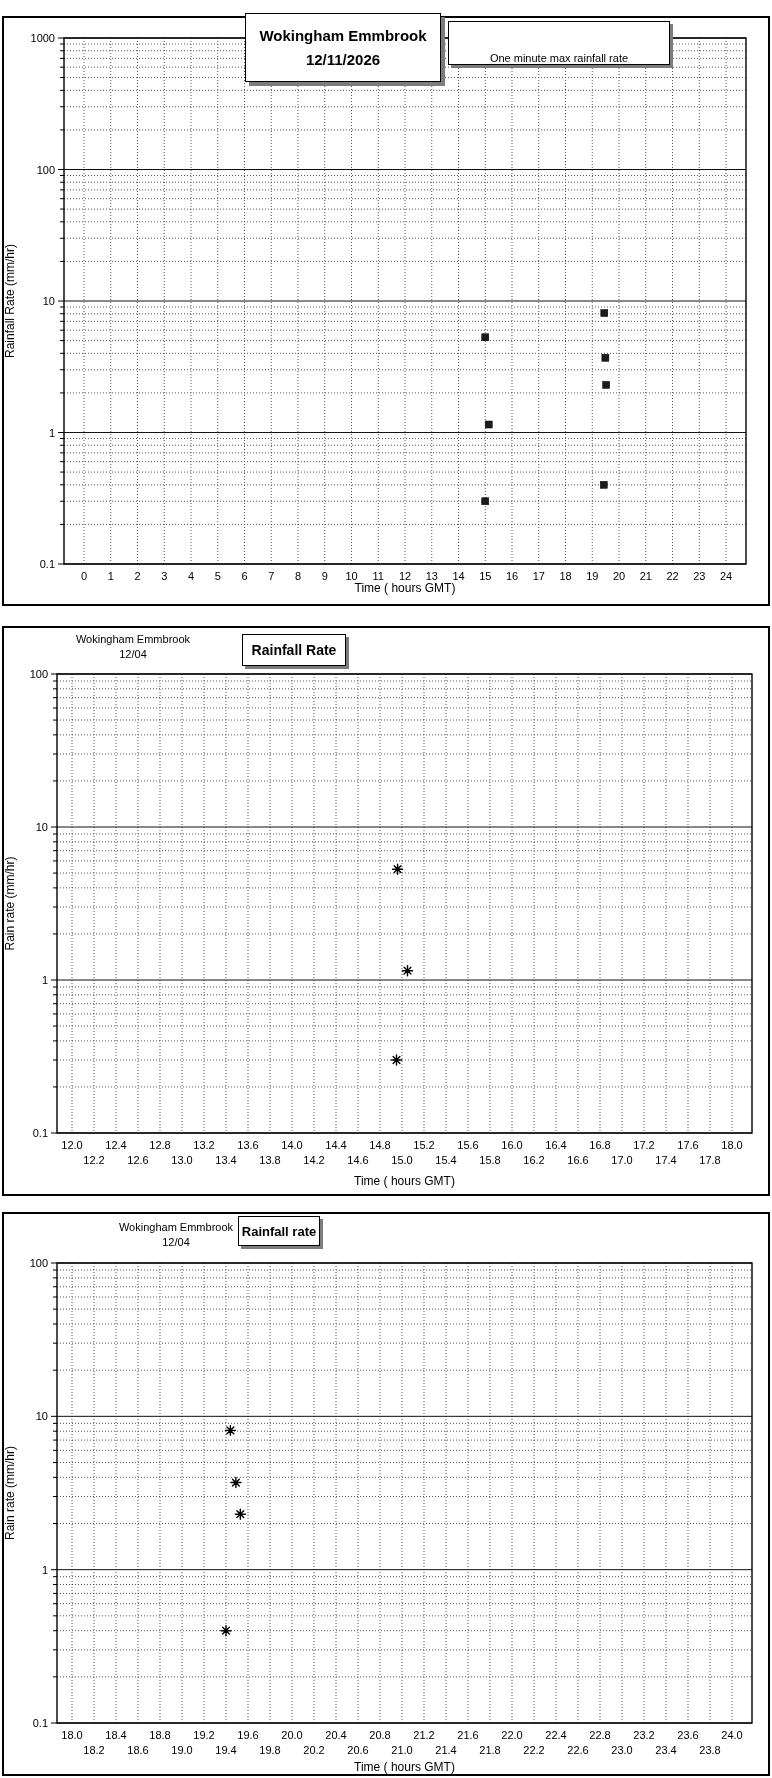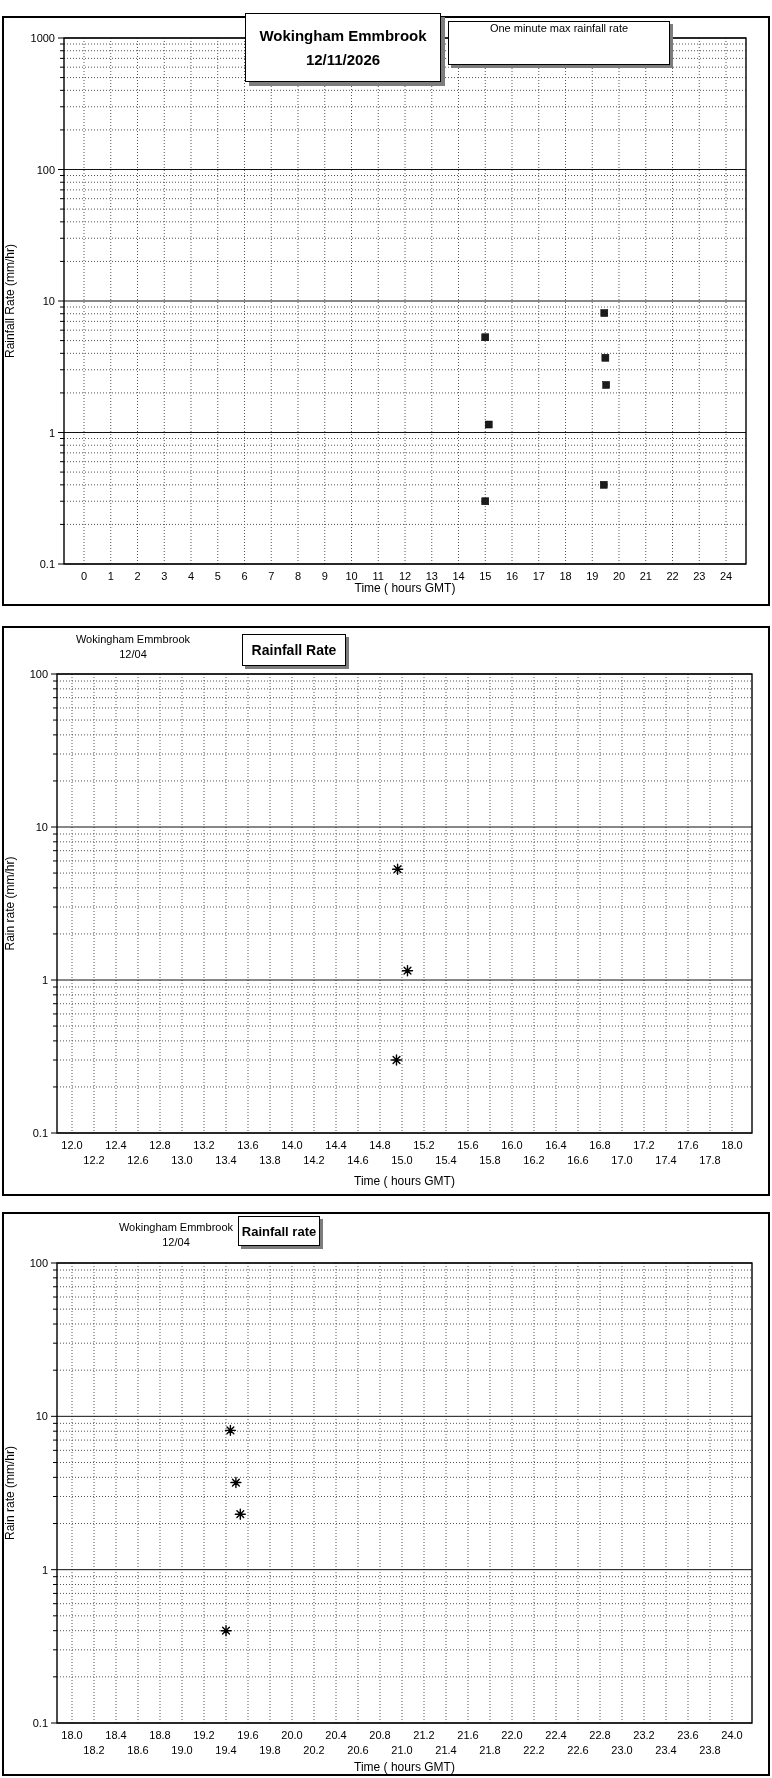--- a/index.html
+++ b/index.html
@@ -31,21 +31,21 @@
     position:absolute;background:#fff;border:1px solid #000;
     box-shadow:3px 3px 0 0 #7d7d7d;text-align:center;font-weight:bold;
     display:flex;flex-direction:column;justify-content:center;z-index:3;
   }
   #panel-0 .titlebox{left:243px;top:-3px;width:194px;height:67px;font-size:15px;line-height:24px;box-shadow:4px 4px 0 0 #7d7d7d;}
   #panel-1 .titlebox{left:240px;top:8px;width:102px;height:30px;font-size:14px;}
   #panel-2 .titlebox{left:236px;top:4px;width:80px;height:28px;font-size:13px;}
   .legendbox{
     position:absolute;left:446px;top:5px;width:220px;height:42px;
     background:#fff;border:1px solid #000;box-shadow:3px 3px 0 0 #7d7d7d;
-    display:flex;align-items:flex-start;justify-content:center;
+    display:flex;align-items:flex-end;justify-content:center;
     font-size:11px;z-index:3;
   }
   .station-block{
     position:absolute;width:164px;text-align:center;font-size:11px;line-height:15px;z-index:2;
   }
   #panel-1 .station-block{left:49px;top:6px;}
   #panel-2 .station-block{left:92px;top:8px;}
 </style>
 </head>
 <body>

